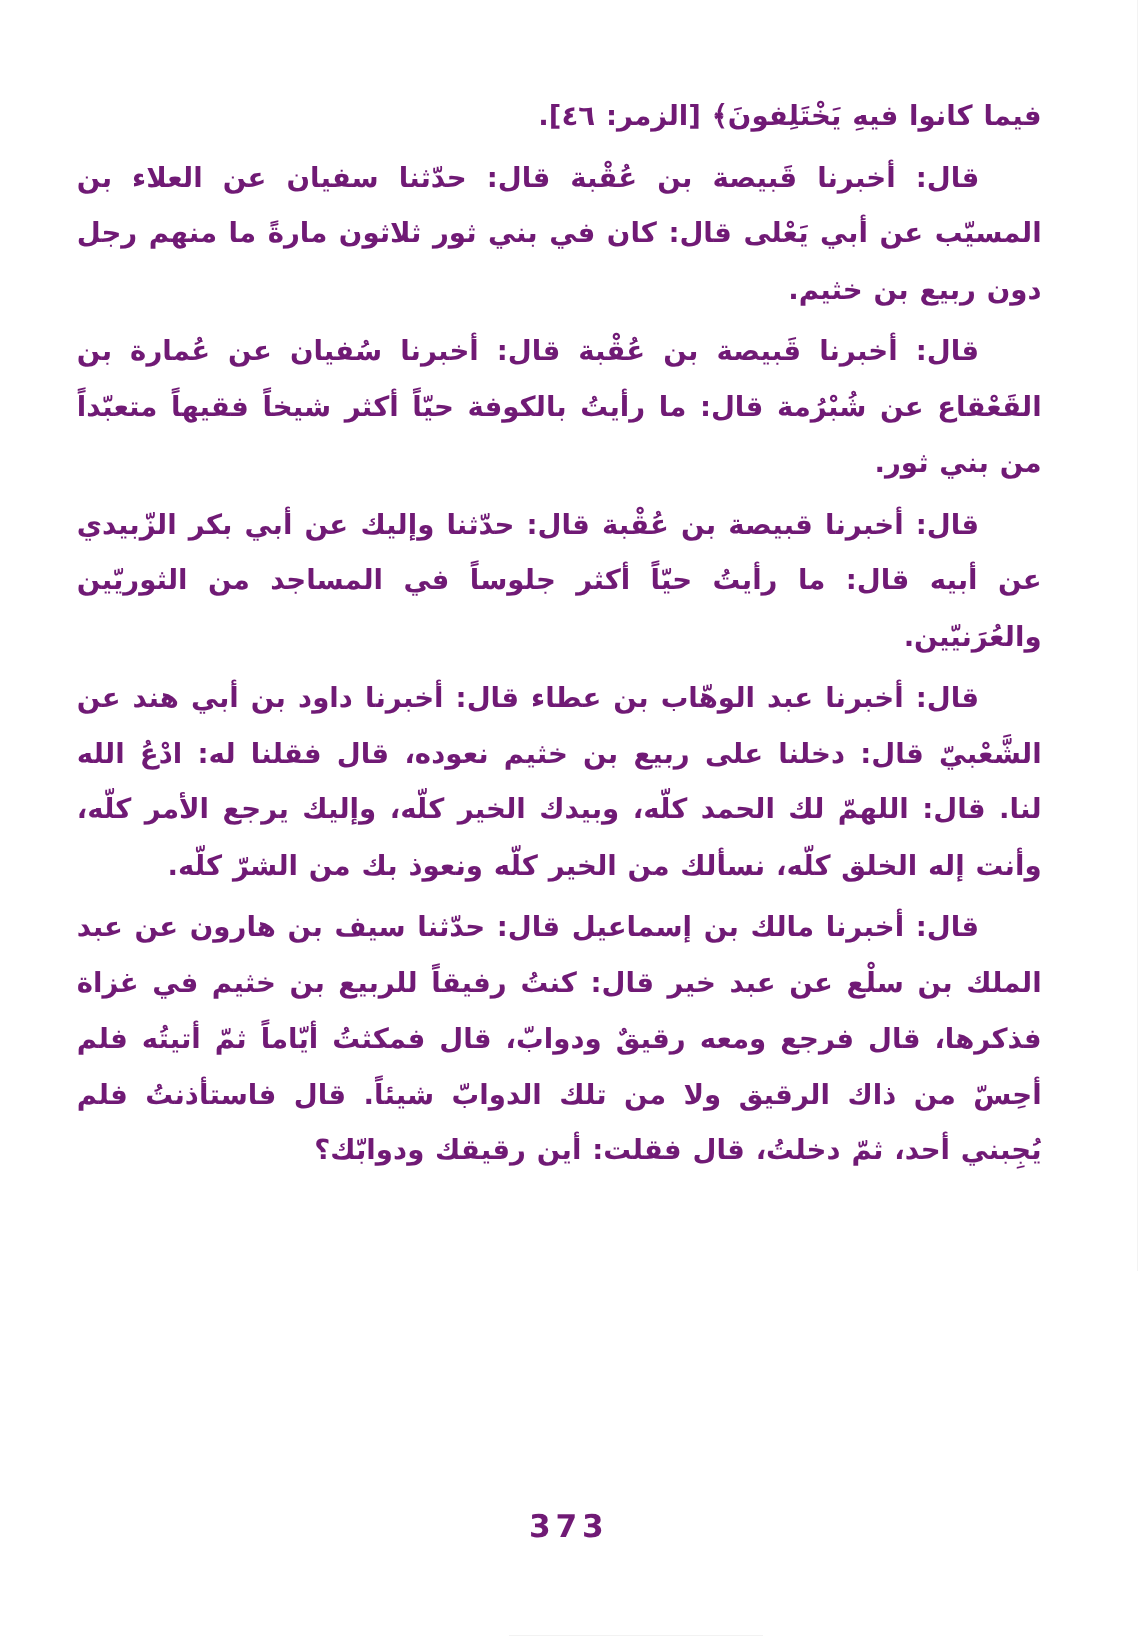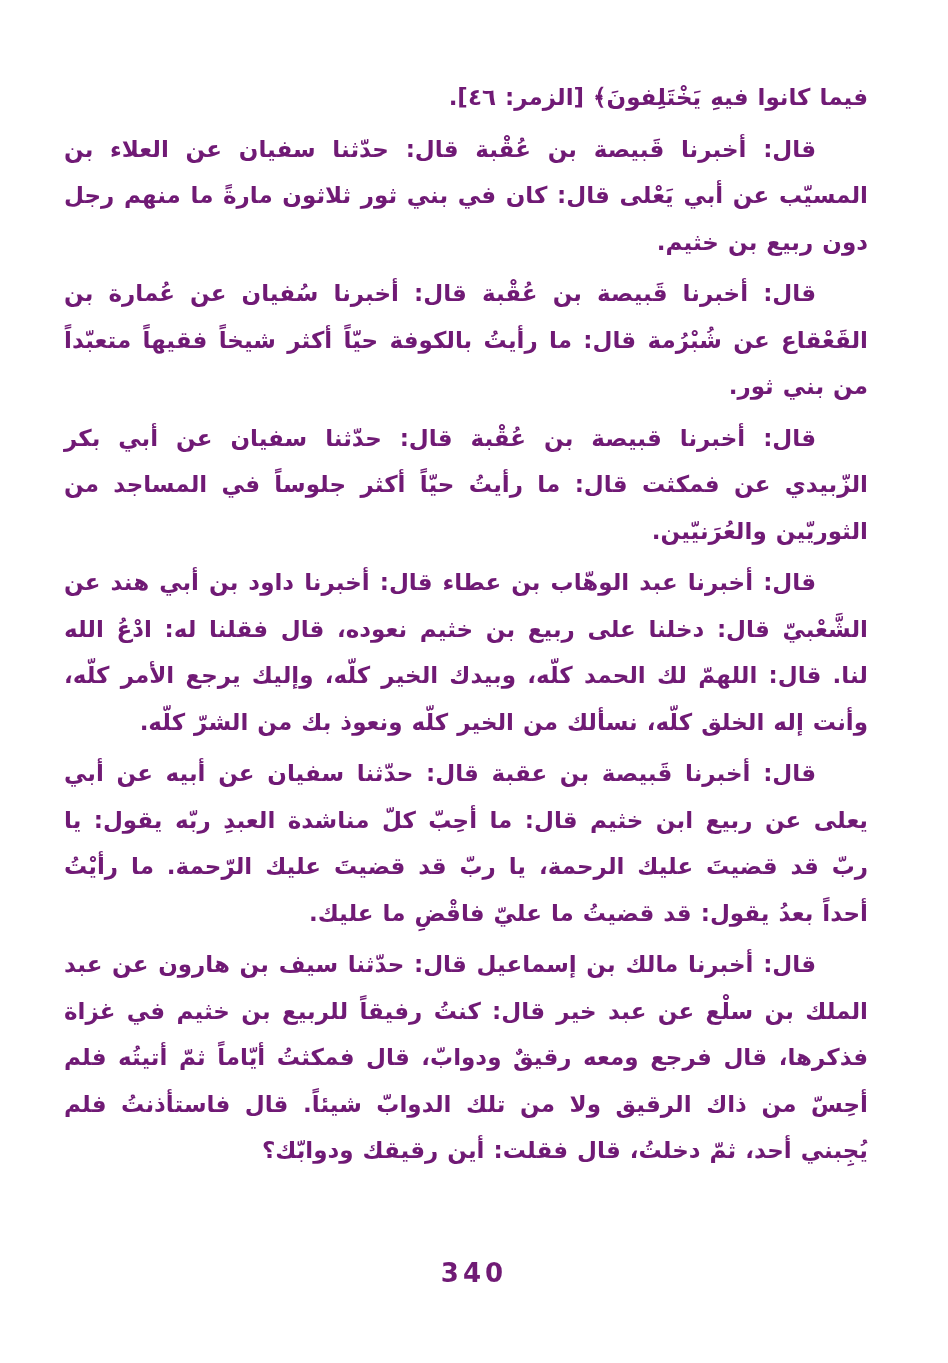--- a/index.html
+++ b/index.html
@@ -53,20 +53,19 @@
   }
 </style>
 </head>
 <body>
 
 <div class="page">
   <div class="text-block">
     <p class="verse-line">فيما كانوا فيهِ يَخْتَلِفونَ﴾ [الزمر: ٤٦].</p>
     <p class="para">قال: أخبرنا قَبيصة بن عُقْبة قال: حدّثنا سفيان عن العلاء بن المسيّب عن أبي يَعْلى قال: كان في بني ثور ثلاثون مارةً ما منهم رجل دون ربيع بن خثيم.</p>
     <p class="para">قال: أخبرنا قَبيصة بن عُقْبة قال: أخبرنا سُفيان عن عُمارة بن القَعْقاع عن شُبْرُمة قال: ما رأيتُ بالكوفة حيّاً أكثر شيخاً فقيهاً متعبّداً من بني ثور.</p>
-    <p class="para">قال: أخبرنا قبيصة بن عُقْبة قال: حدّثنا سفيان عن أبي بكر الزّبيدي عن فمكثت قال: ما رأيتُ حيّاً أكثر جلوساً في المساجد من الثوريّين والعُرَنيّين.</p>
+    <p class="para">قال: أخبرنا قبيصة بن عُقْبة قال: حدّثنا وإليك عن أبي بكر الزّبيدي عن أبيه قال: ما رأيتُ حيّاً أكثر جلوساً في المساجد من الثوريّين والعُرَنيّين.</p>
     <p class="para">قال: أخبرنا عبد الوهّاب بن عطاء قال: أخبرنا داود بن أبي هند عن الشَّعْبيّ قال: دخلنا على ربيع بن خثيم نعوده، قال فقلنا له: ادْعُ الله لنا. قال: اللهمّ لك الحمد كلّه، وبيدك الخير كلّه، وإليك يرجع الأمر كلّه، وأنت إله الخلق كلّه، نسألك من الخير كلّه ونعوذ بك من الشرّ كلّه.</p>
-    <p class="para">قال: أخبرنا قَبيصة بن عقبة قال: حدّثنا سفيان عن أبيه عن أبي يعلى عن ربيع ابن خثيم قال: ما أحِبّ كلّ مناشدة العبدِ ربّه يقول: يا ربّ قد قضيتَ عليك الرحمة، يا ربّ قد قضيتَ عليك الرّحمة. ما رأيْتُ أحداً بعدُ يقول: قد قضيتُ ما عليّ فاقْضِ ما عليك.</p>
     <p class="para">قال: أخبرنا مالك بن إسماعيل قال: حدّثنا سيف بن هارون عن عبد الملك بن سلْع عن عبد خير قال: كنتُ رفيقاً للربيع بن خثيم في غزاة فذكرها، قال فرجع ومعه رقيقٌ ودوابّ، قال فمكثتُ أيّاماً ثمّ أتيتُه فلم أحِسّ من ذاك الرقيق ولا من تلك الدوابّ شيئاً. قال فاستأذنتُ فلم يُجِبني أحد، ثمّ دخلتُ، قال فقلت: أين رقيقك ودوابّك؟</p>
   </div>
 
-  <div class="folio">340</div>
+  <div class="folio">373</div>
 </div>
 
 </body></html>

